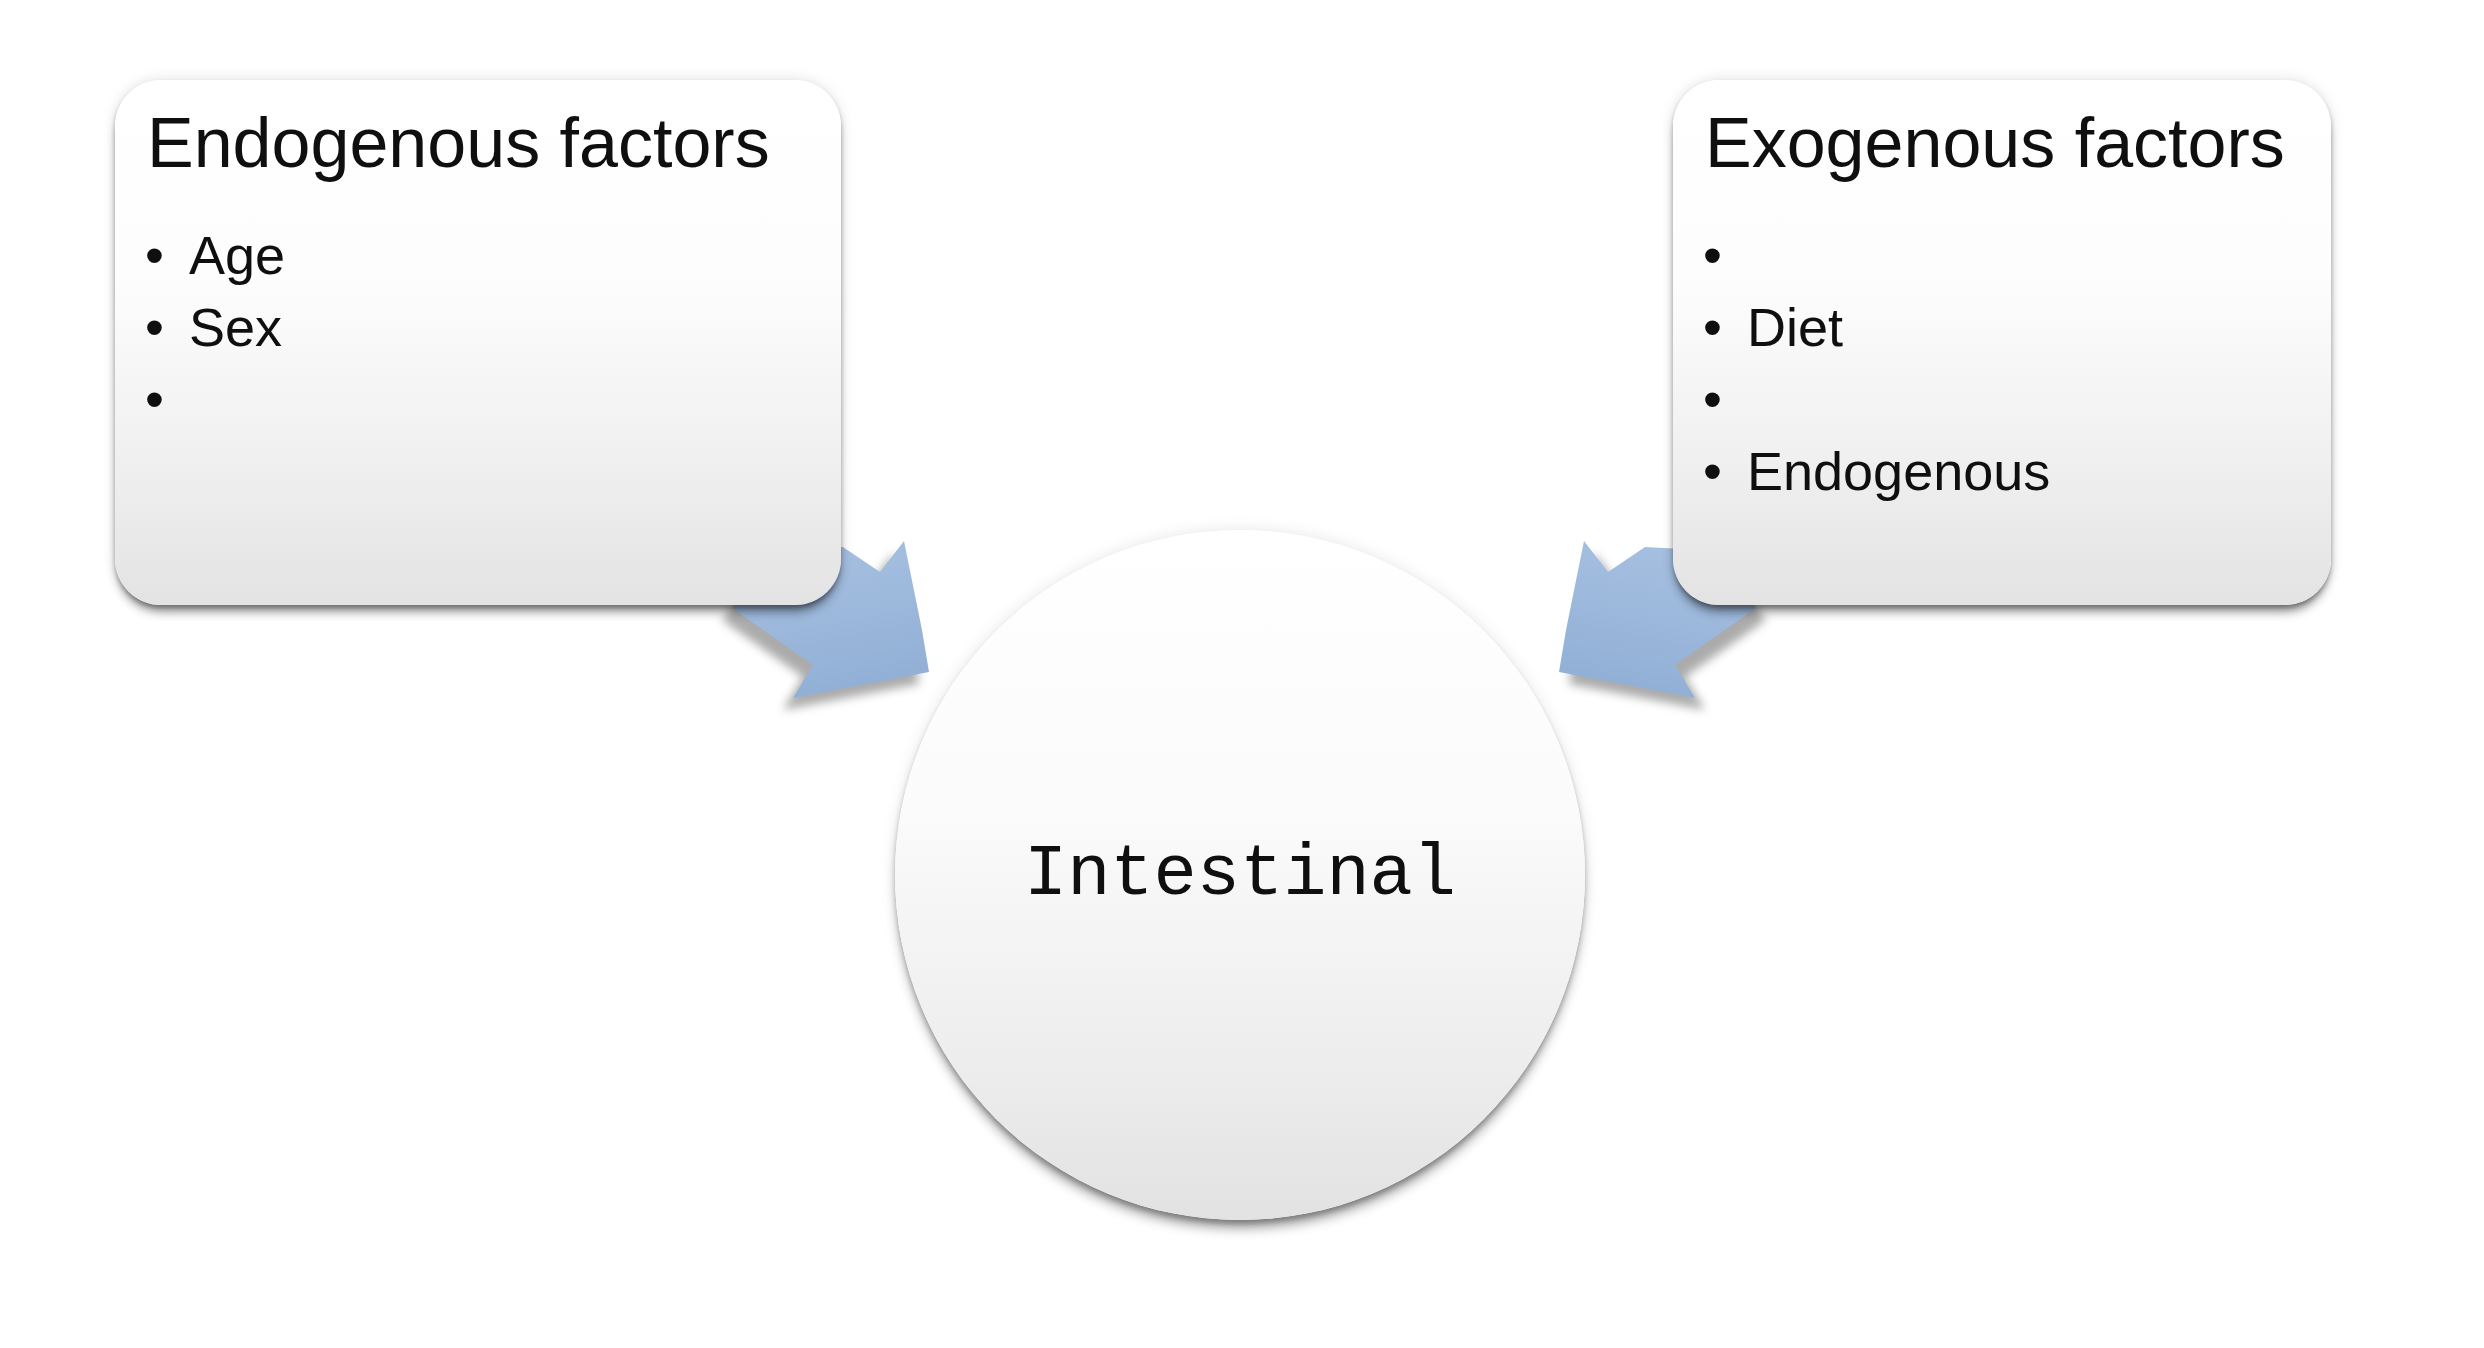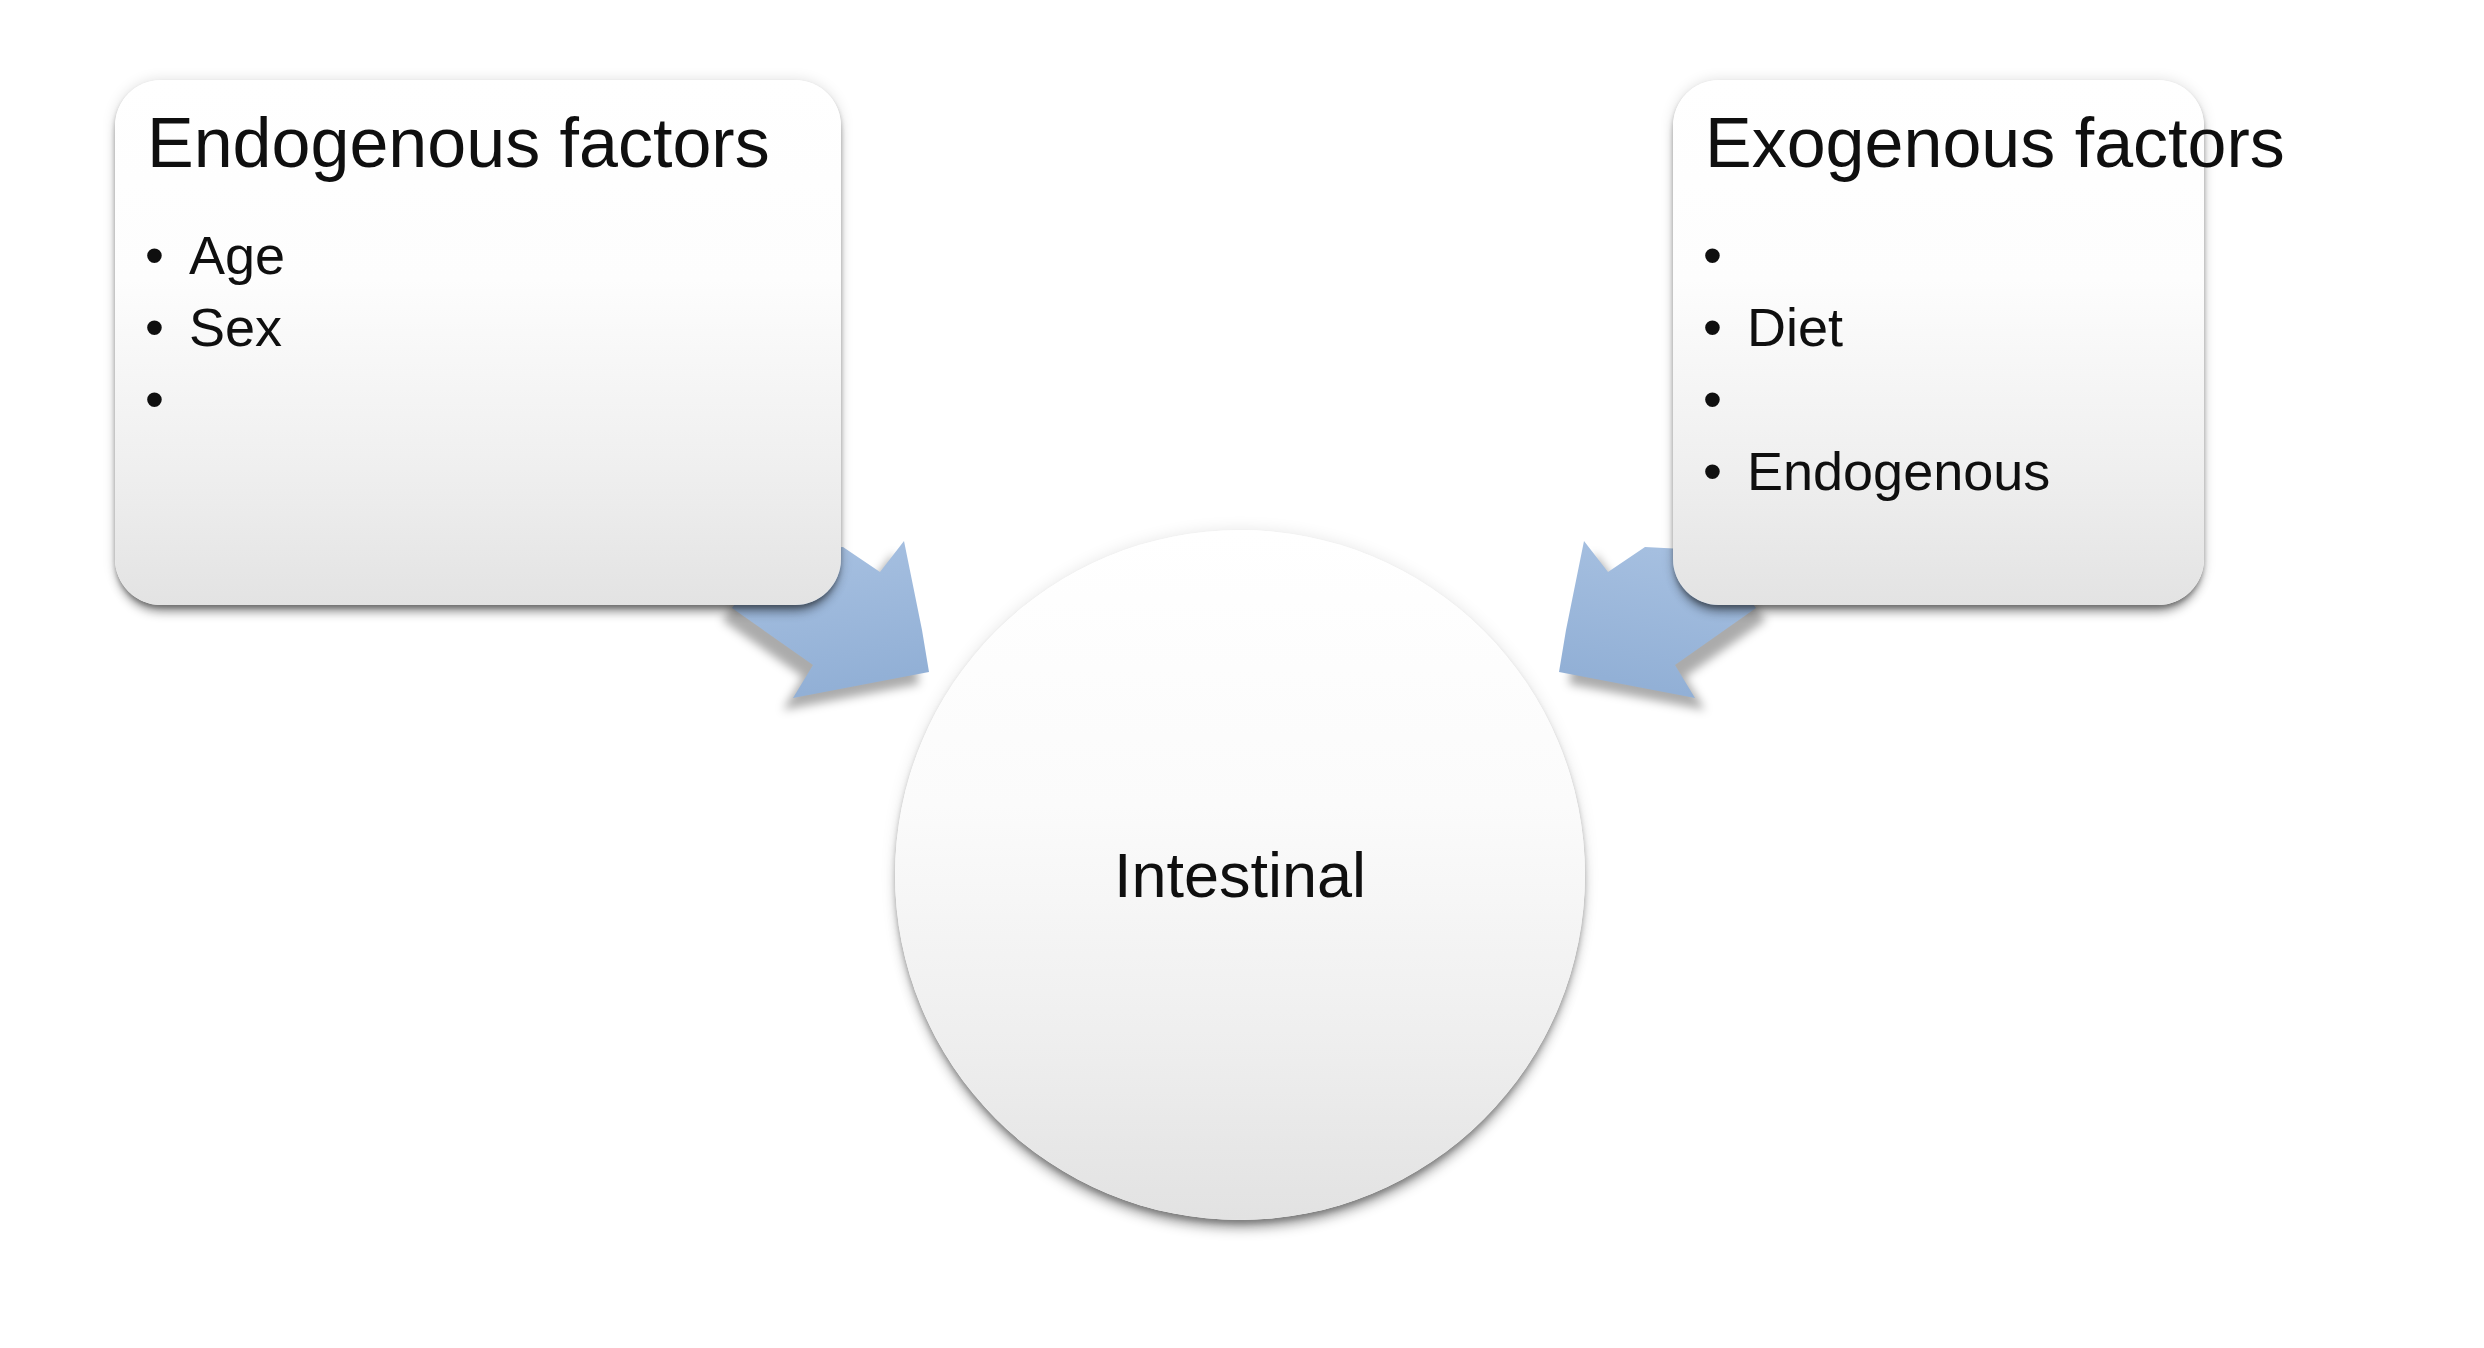--- a/index.html
+++ b/index.html
@@ -25,21 +25,21 @@
     border-radius: 46px;
     background: linear-gradient(180deg, #ffffff 0%, #fdfdfd 38%, #efefef 74%, #e3e3e3 100%);
     box-shadow: 0 10px 11px -4px rgba(0,0,0,0.45),
                 0 3px 4px rgba(0,0,0,0.22),
                 0 0 14px rgba(0,0,0,0.13);
     box-sizing: border-box;
     padding: 22px 30px 0 26px;
     z-index: 3;
   }
   .factor-box.left  { left: 115px;  width: 726px; }
-  .factor-box.right { left: 1673px; width: 531px; }
+  .factor-box.right { left: 1673px; width: 658px; }
 
   .box-title {
     font-size: 70px;
     line-height: 83px;
     margin: 0 0 0 6px;
     letter-spacing: 0px;
     white-space: nowrap;
   }
   .box-list {
     list-style: none;
@@ -72,22 +72,23 @@
     box-shadow: 0 12px 13px -5px rgba(0,0,0,0.42),
                 0 4px 5px rgba(0,0,0,0.18),
                 0 0 16px rgba(0,0,0,0.10);
     display: flex;
     align-items: center;
     justify-content: center;
     text-align: center;
     z-index: 1;
   }
   .circle-label {
-    font-size: 63px;
+    font-size: 72px;
     line-height: 119px;
+    font-family: Liberation Mono, monospace;
   }
 
   
   .arrows-layer {
     position: absolute;
     left: 0;
     top: 0;
     width: 2484px;
     height: 1348px;
     z-index: 2;

